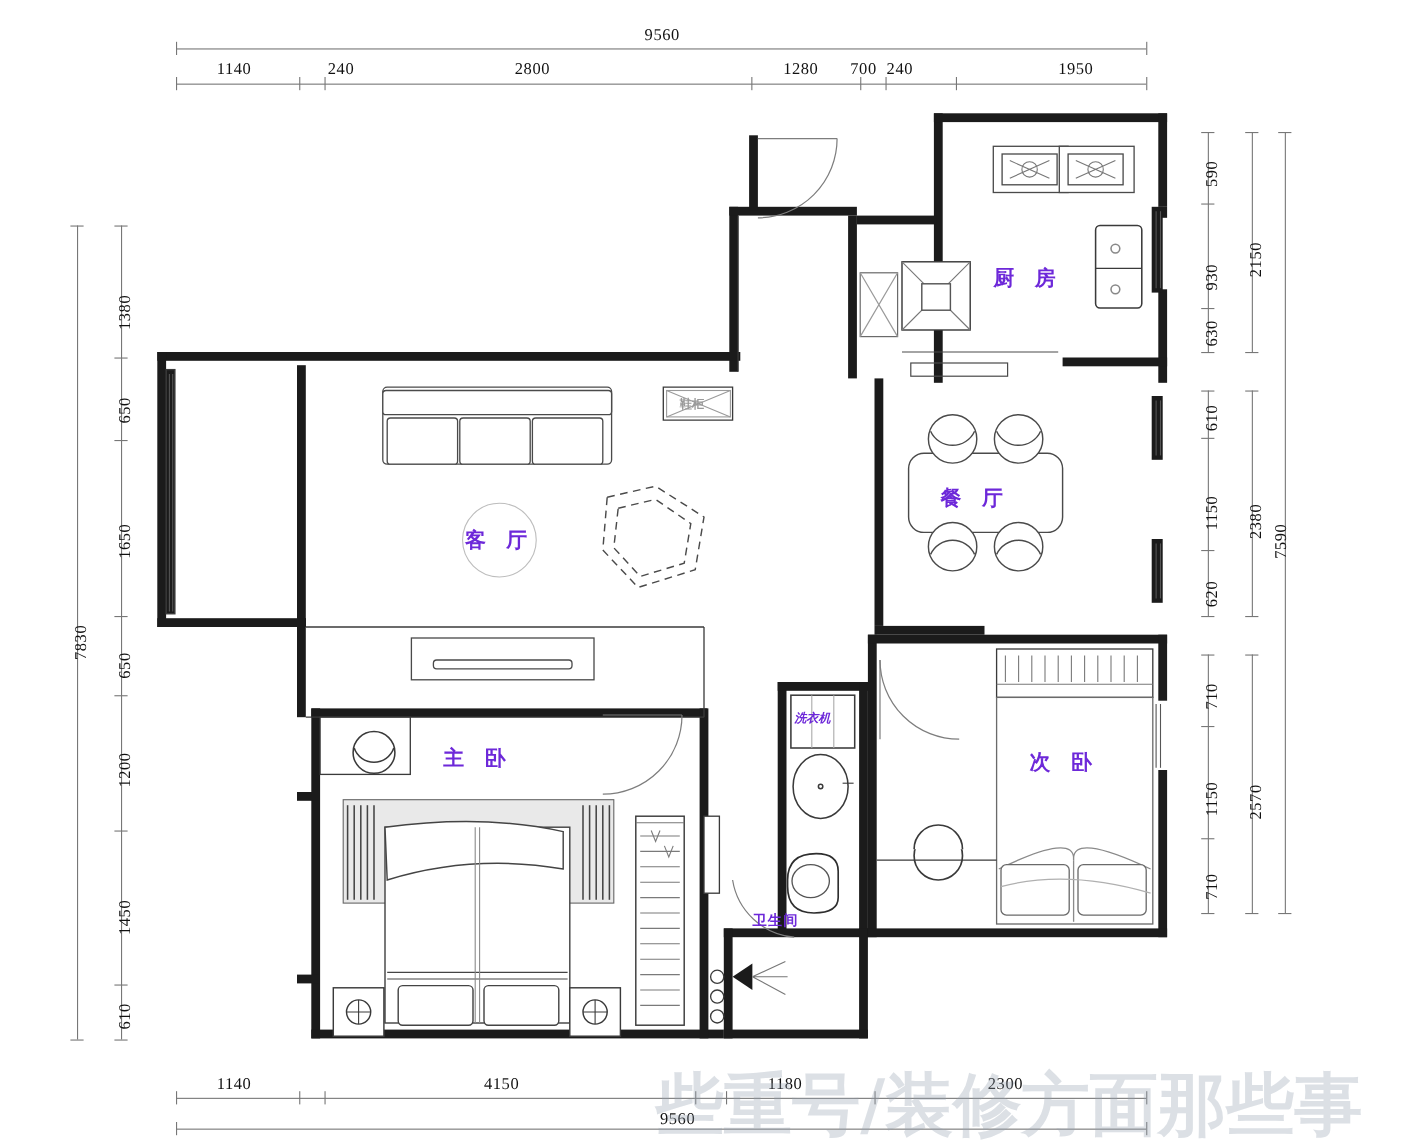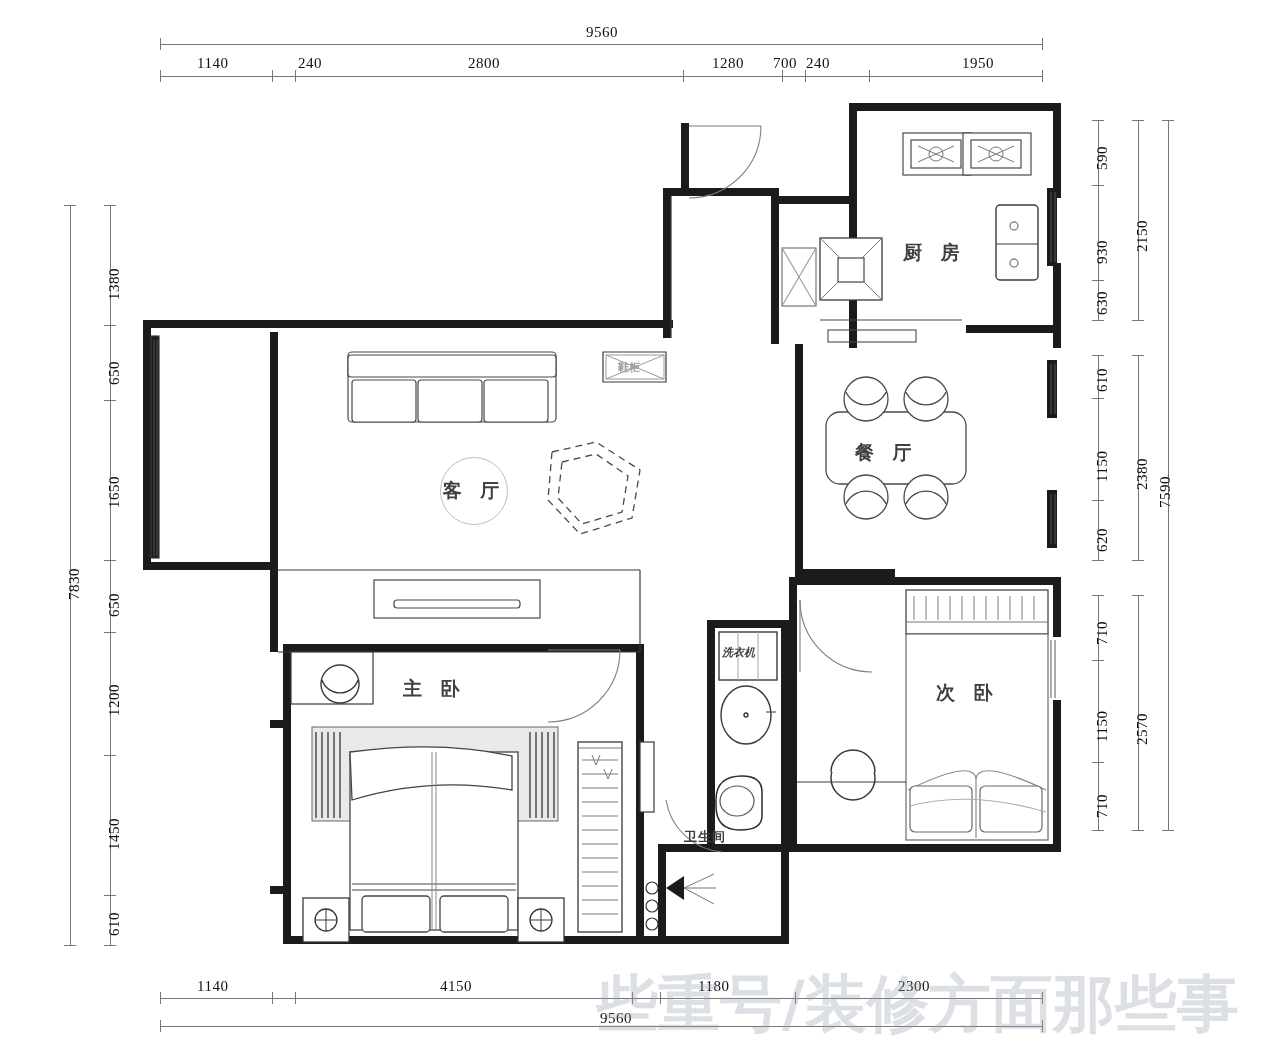--- a/index.html
+++ b/index.html
@@ -13,21 +13,21 @@
   .dimline.v{width:1px;}
   .tick{position:absolute;background:#777;}
   .tick.v{width:1px;height:12px;}
   .tick.h{height:1px;width:12px;}
   .dimtext{position:absolute;font-size:15px;letter-spacing:.5px;color:#111;
            font-family:"Liberation Serif",serif;white-space:nowrap;}
   .dimtext.vert{transform:rotate(-90deg);transform-origin:left top;}
 
   
   .rlabel{position:absolute;font-family:"DejaVu Sans",sans-serif;font-weight:700;
-          font-size:19px;letter-spacing:6px;color:#404040;white-space:nowrap;}
+          font-size:19px;letter-spacing:6px;color:#6d28d9;white-space:nowrap;}
   .rlabel.sm{font-size:13px;letter-spacing:1px;}
   .rlabel.xs{font-size:11px;letter-spacing:0px;}
   .circlelabel{position:absolute;border:1px solid #bdbdbd;border-radius:50%;
                width:66px;height:66px;display:flex;align-items:center;
                justify-content:center;}
 
   svg{position:absolute;left:0;top:0;overflow:visible;}
   .wm{position:absolute;color:rgba(150,160,175,.33);
       font-family:"DejaVu Sans",sans-serif;font-weight:700;white-space:nowrap;}
 </style>
@@ -265,21 +265,21 @@
       <g fill="#fff" stroke="#4a4a4a" stroke-width="1.2">
         <rect x="374" y="580" width="166" height="38"></rect>
         <rect x="394" y="600" width="126" height="8" rx="3"></rect>
       </g>
 
       <g fill="none" stroke="#9a9a9a" stroke-width="1">
         <rect x="606" y="355" width="58" height="24"></rect>
         <path d="M606 355 L664 379 M664 355 L606 379"></path>
       </g>
     </svg>
-    <div class="circlelabel" style="left:440px;top:457px;">
+    <div class="circlelabel" style="left:420px;top:457px;">
       <span class="rlabel">客 厅</span>
     </div>
     <div class="rlabel xs" style="left:618px;top:360px;color:#9a9a9a;">鞋柜</div>
   </div>
 
   <div>
     <svg width="1282" height="1044">
 
       <g fill="#fff" stroke="#4a4a4a" stroke-width="1.2">
         <rect x="903" y="133" width="68" height="42"></rect>

